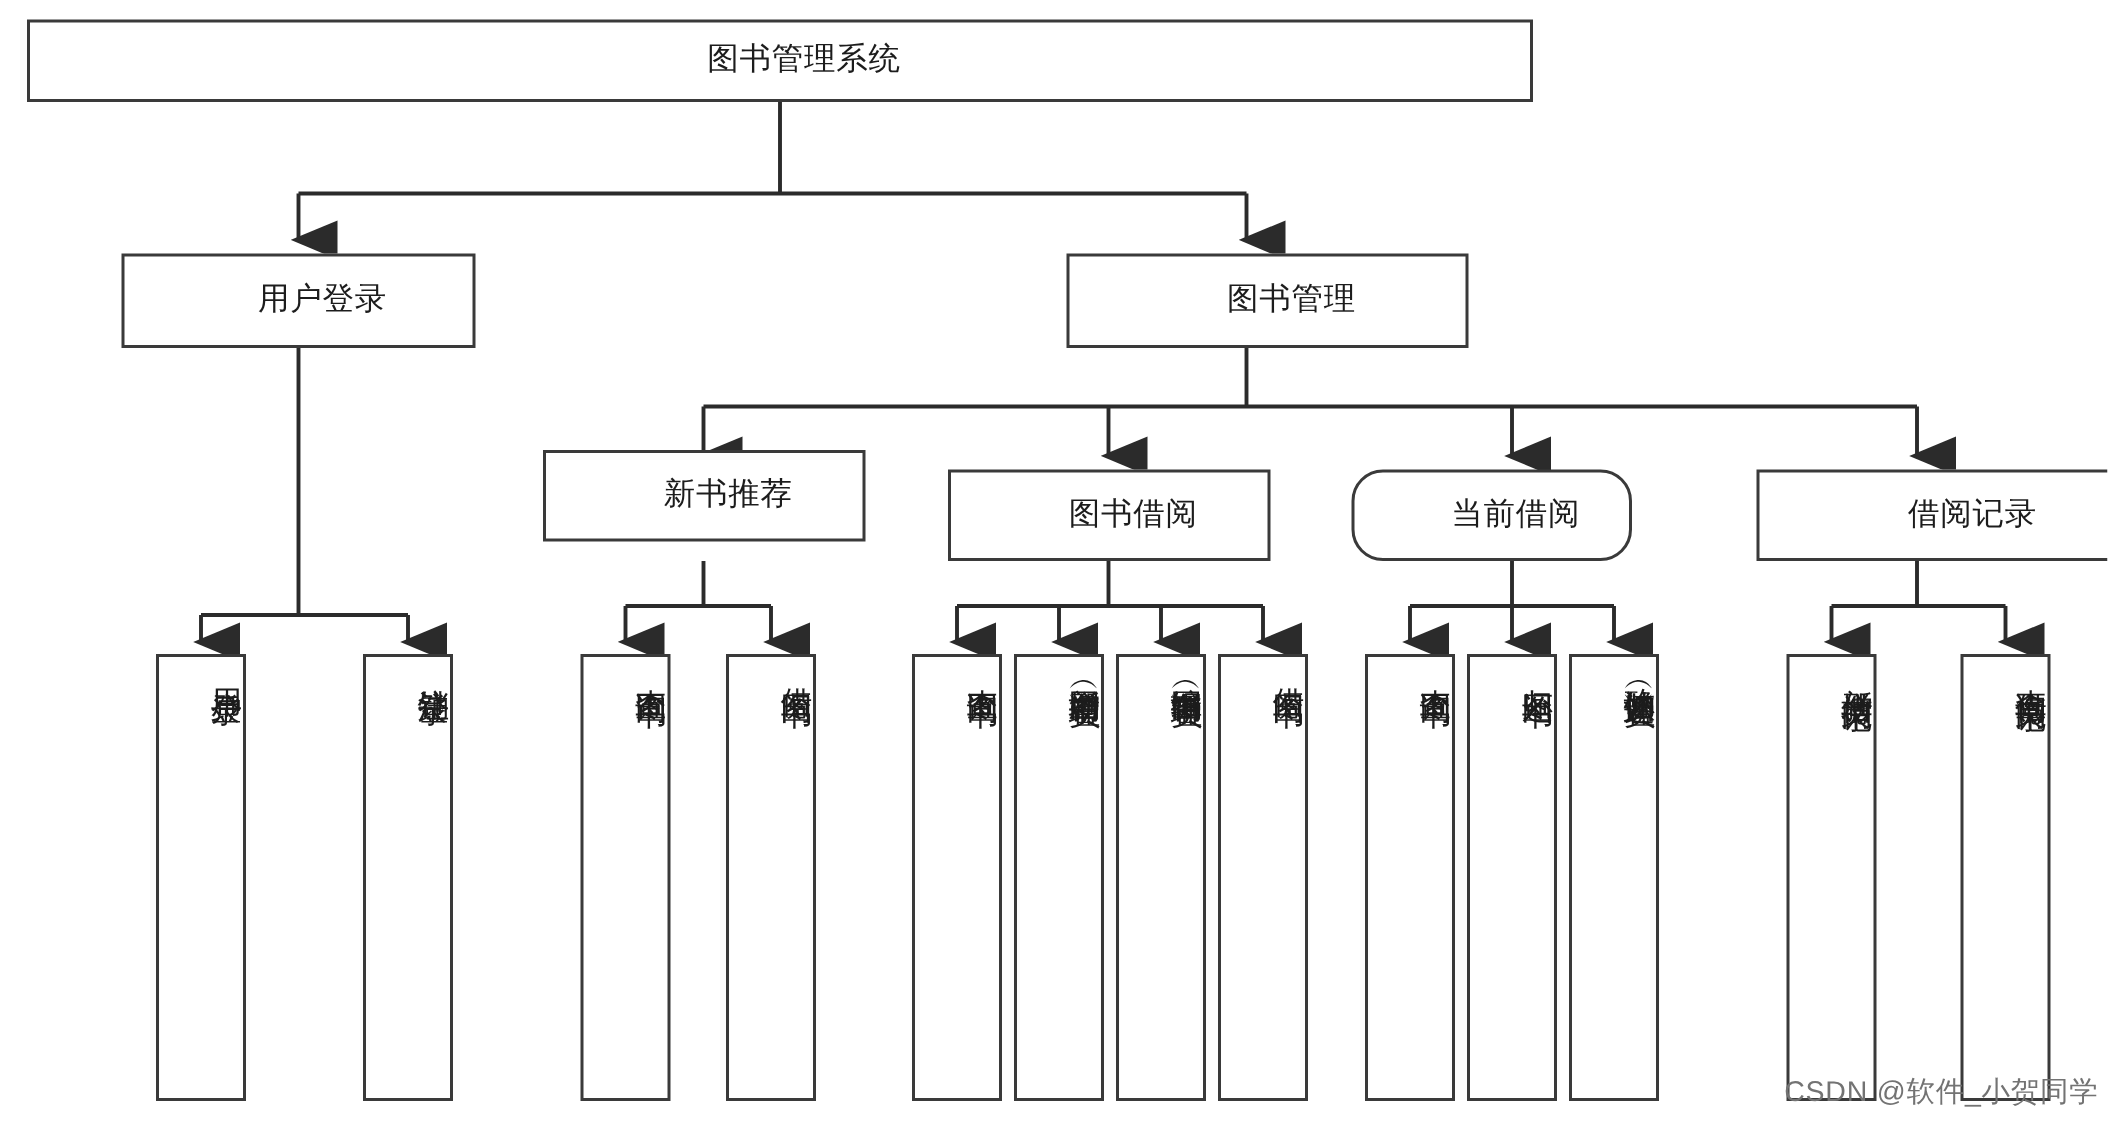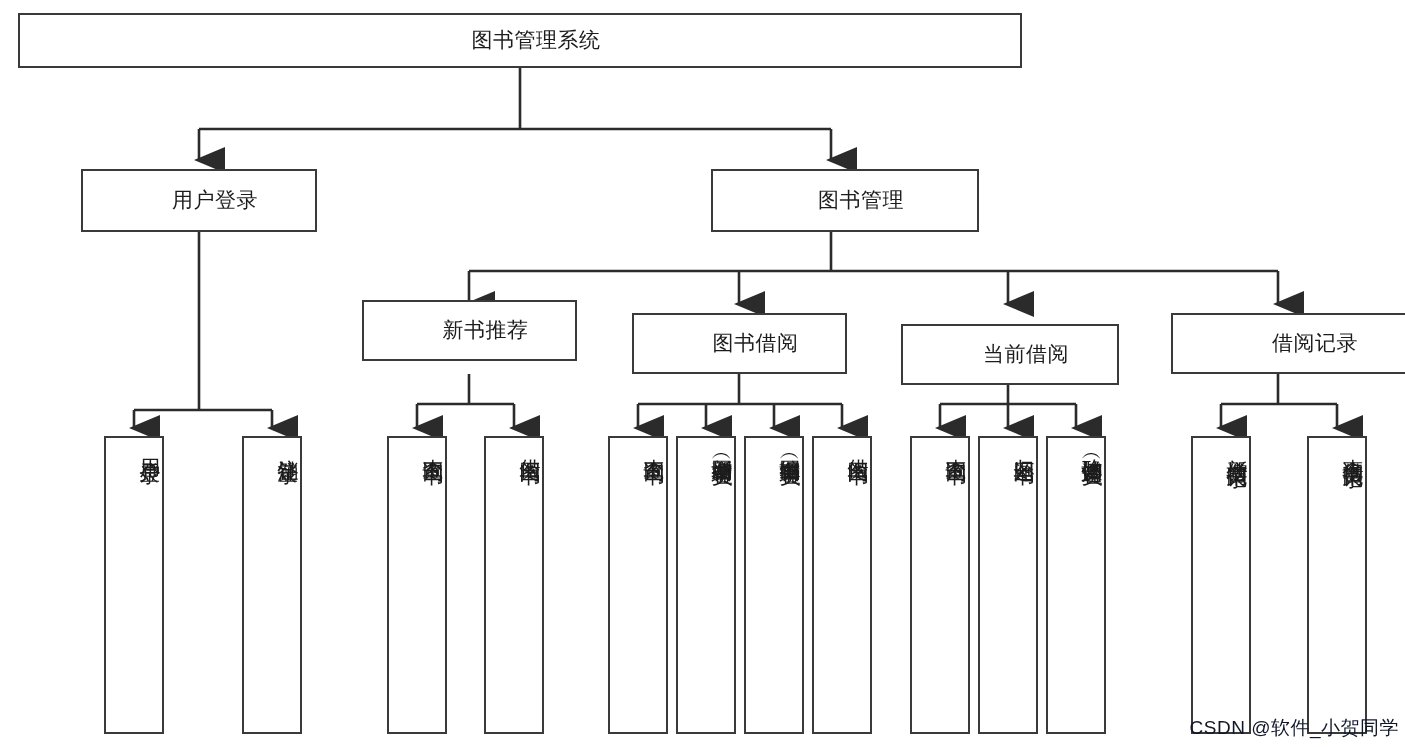--- a/index.html
+++ b/index.html
@@ -59,21 +59,21 @@
     max-height: 100%;
   }
   .node.leaf.tall-text .label {
     letter-spacing: 1px;
   }
   .watermark {
     position: absolute;
     right: 6px;
     bottom: 6px;
     font-size: 19px;
-    color: #0f172a;
+    color: #737373;
     letter-spacing: 0.5px;
     white-space: nowrap;
   }
 </style>
 </head>
 <body>
 
 <div id="canvas">
 
   <svg class="wires" viewBox="0 0 1405 747">
@@ -137,21 +137,21 @@
   <div class="node" style="left:711px; top:169px; width:268px; height:63px;">
     <span class="label">图书管理</span>
   </div>
 
   <div class="node" style="left:362px; top:300px; width:215px; height:61px;">
     <span class="label">新书推荐</span>
   </div>
   <div class="node" style="left:632px; top:313px; width:215px; height:61px;">
     <span class="label">图书借阅</span>
   </div>
-  <div class="node" style="left:901px; top:324px; width:218px; height:61px;">
+  <div class="node" style="left:901px; top:313px; width:187px; height:61px;border-radius:21px;">
     <span class="label">当前借阅</span>
   </div>
   <div class="node" style="left:1171px; top:313px; width:256px; height:61px;">
     <span class="label">借阅记录</span>
   </div>
 
   <div class="node leaf" style="left:104px; top:436px; width:60px; height:298px;">
     <span class="label">用户登录</span>
   </div>
   <div class="node leaf" style="left:242px; top:436px; width:60px; height:298px;">

